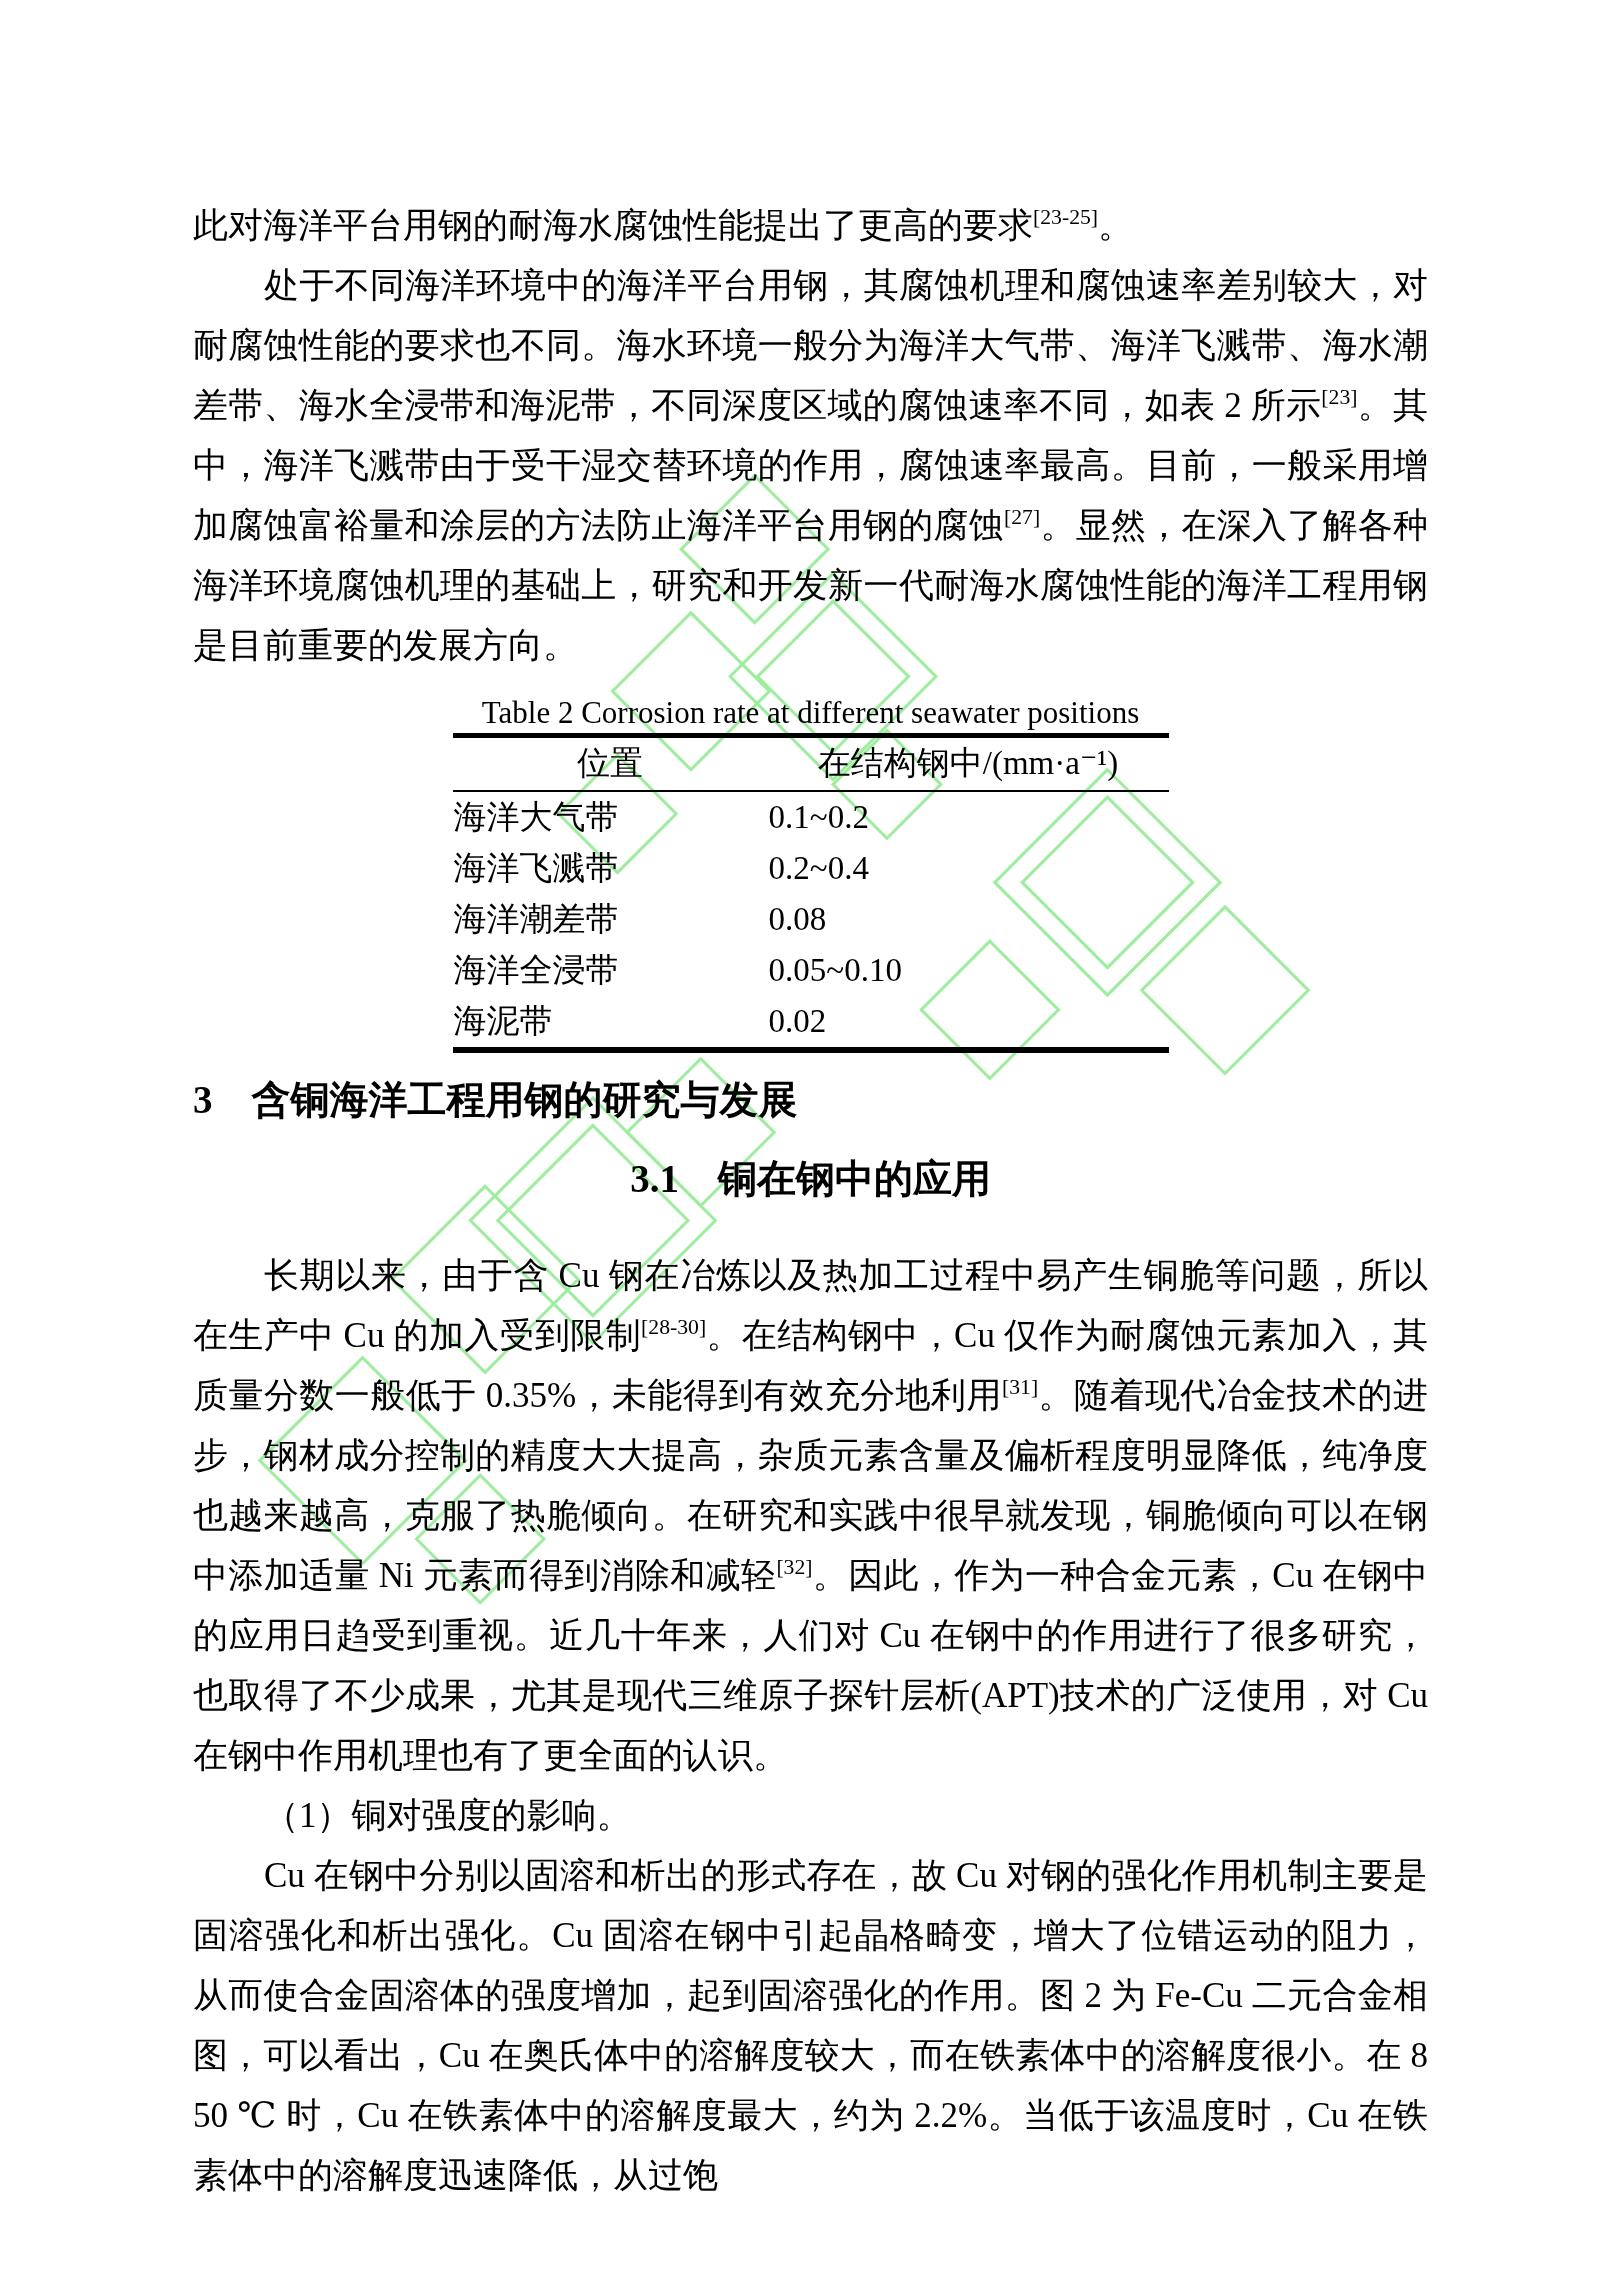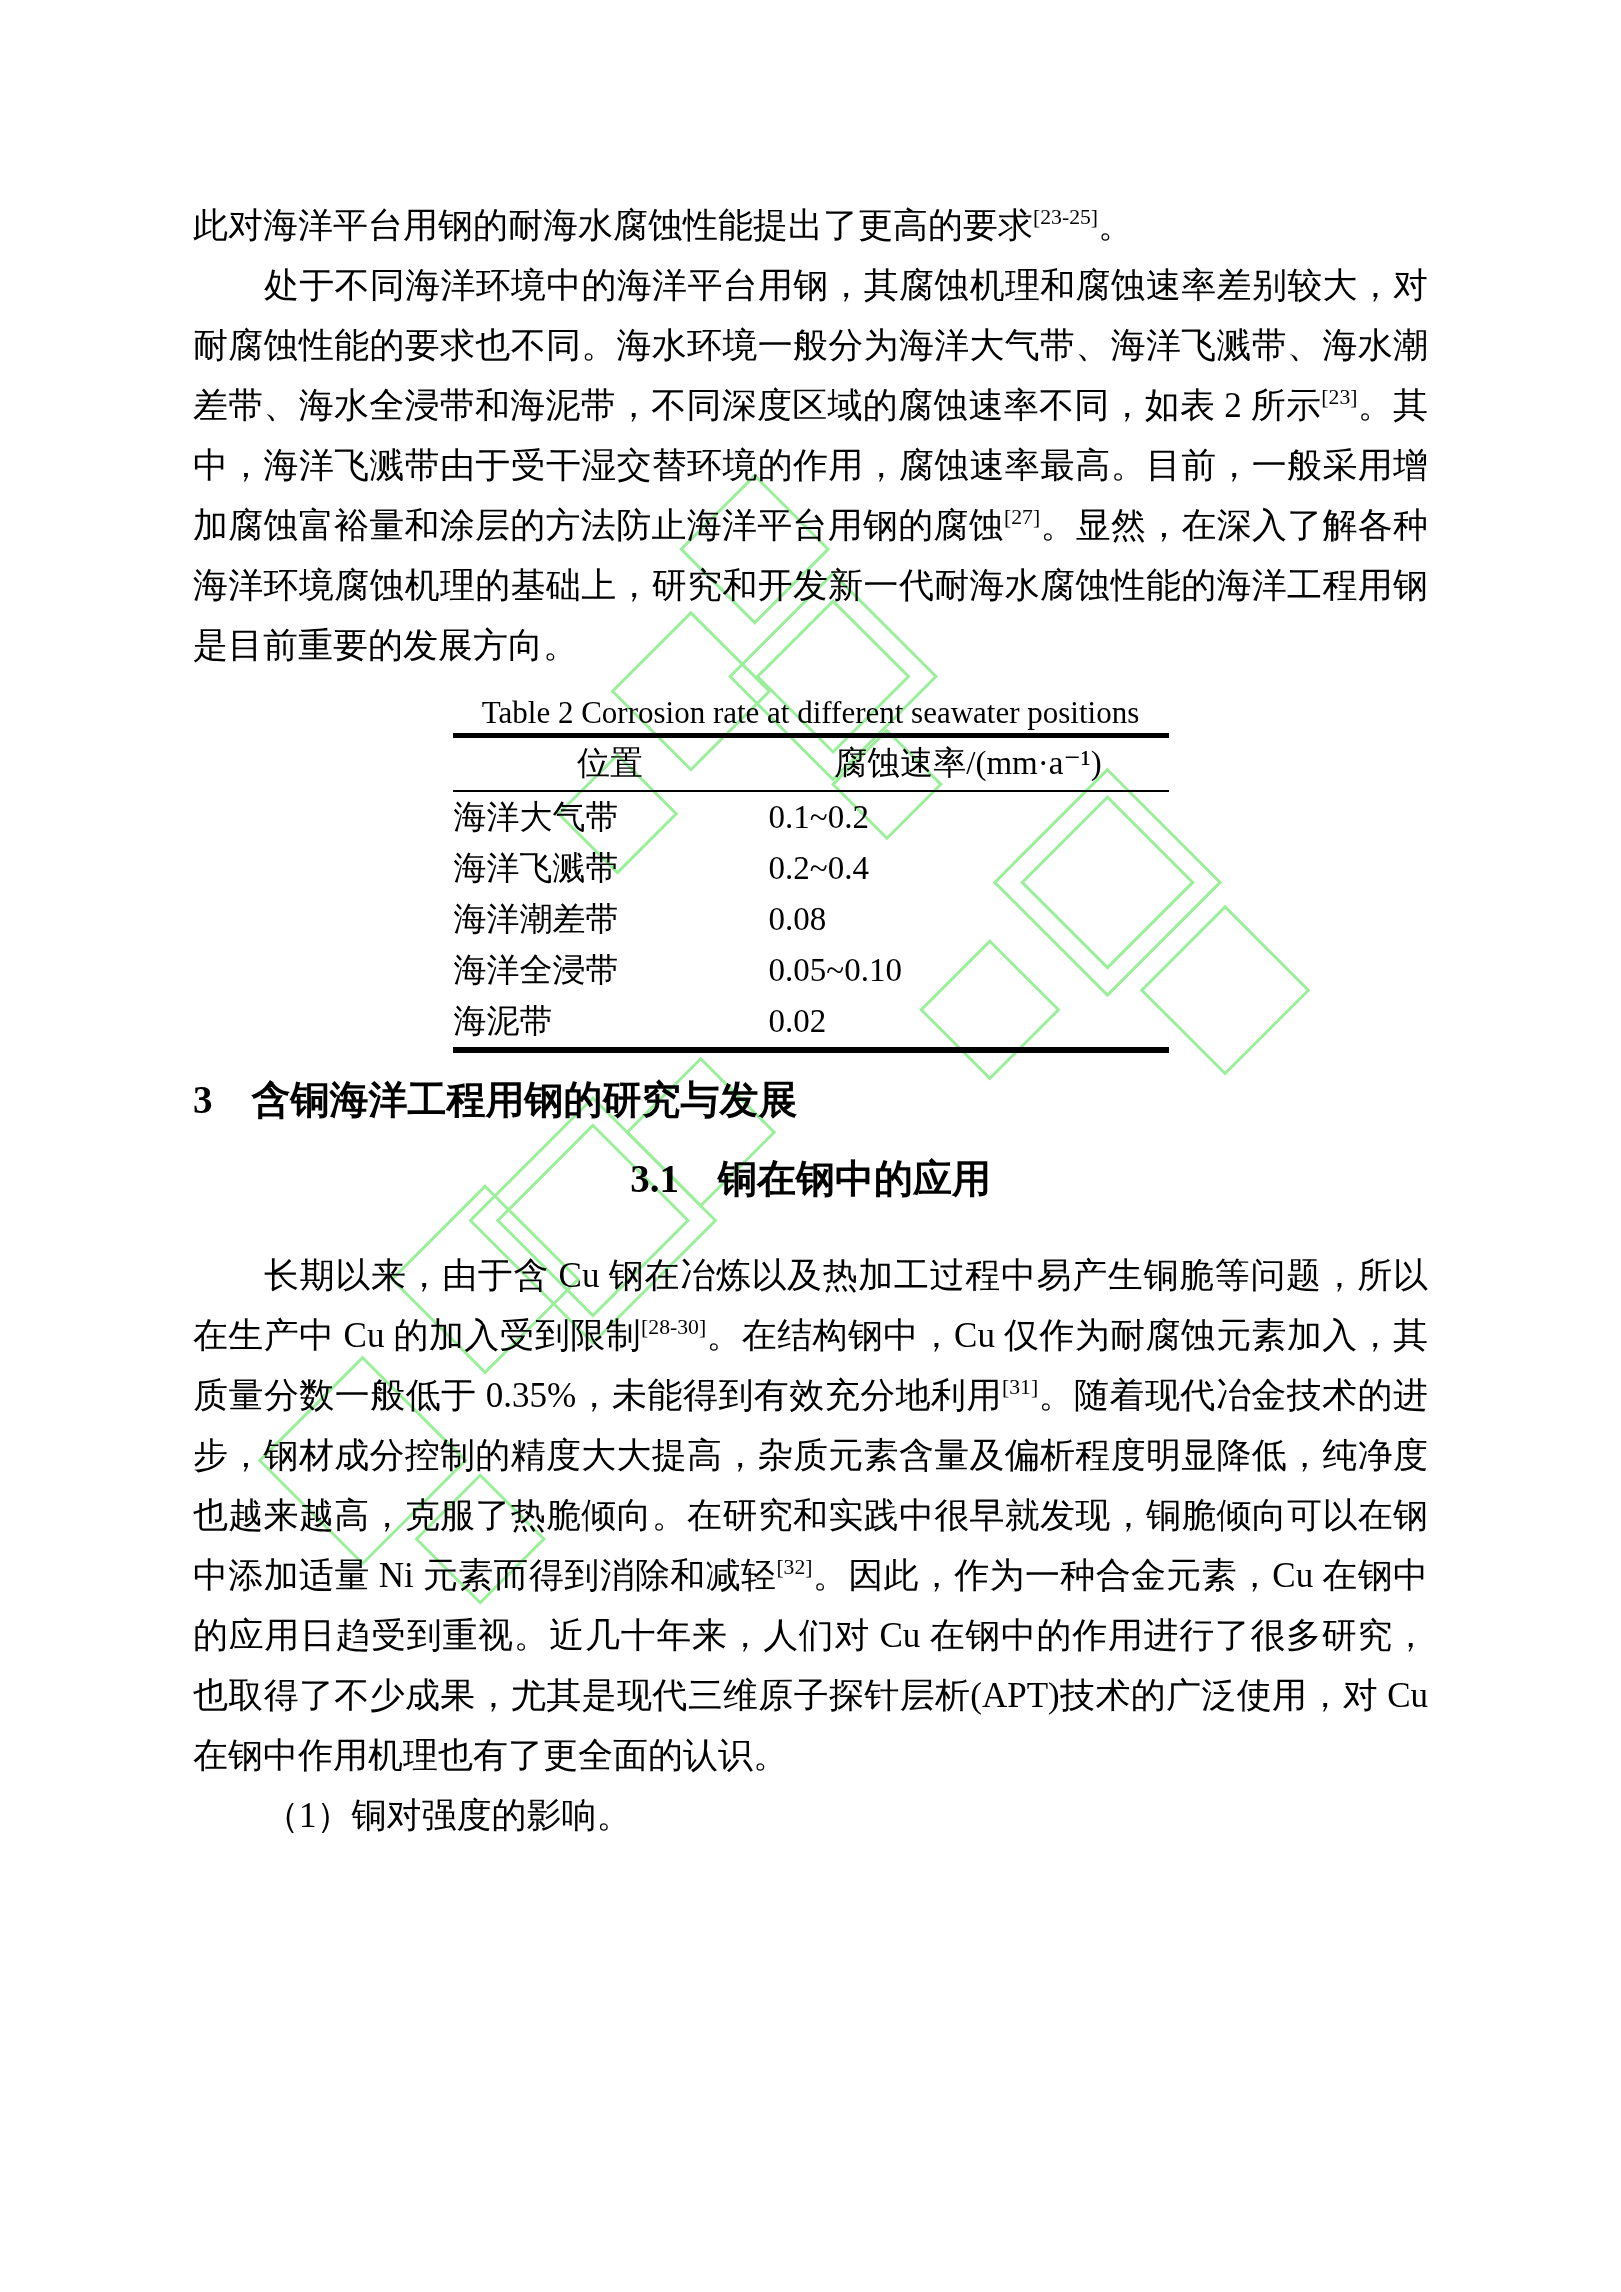--- a/index.html
+++ b/index.html
@@ -96,21 +96,21 @@
 
     <p class="body-para"><span>此对海洋平台用钢的耐海水腐蚀性能提出了更高的要求</span><sup>[23-25]</sup><span>。</span></p>
     <p class="body-para indent"><span>处于不同海洋环境中的海洋平台用钢，其腐蚀机理和腐蚀速率差别较大，对耐腐蚀性能的要求也不同。海水环境一般分为海洋大气带、海洋飞溅带、海水潮差带、海水全浸带和海泥带，不同深度区域的腐蚀速率不同，如表 2 所示</span><sup>[23]</sup><span>。其中，海洋飞溅带由于受干湿交替环境的作用，腐蚀速率最高。目前，一般采用增加腐蚀富裕量和涂层的方法防止海洋平台用钢的腐蚀</span><sup>[27]</sup><span>。显然，在深入了解各种海洋环境腐蚀机理的基础上，研究和开发新一代耐海水腐蚀性能的海洋工程用钢是目前重要的发展方向。</span></p>
 
     <div class="table-block">
       <div class="caption-en">Table 2 Corrosion rate at different seawater positions</div>
       <table class="data-table">
         <thead>
           <tr>
             <th>位置</th>
-            <th>腐蚀速率/(mm·a⁻¹)</th>
+            <th>在结构钢中/(mm·a⁻¹)</th>
           </tr>
         </thead>
         <tbody>
             <tr>
               <td>海洋大气带</td>
               <td>0.1~0.2</td>
             </tr>
             <tr>
               <td>海洋飞溅带</td>
               <td>0.2~0.4</td>
@@ -129,16 +129,17 @@
             </tr>
           </tbody>
       </table>
     </div>
 
     <h2 class="h-section">3　含铜海洋工程用钢的研究与发展</h2>
     <h3 class="h-subsection">3.1　铜在钢中的应用</h3>
 
     <p class="body-para para3 indent"><span>长期以来，由于含 Cu 钢在冶炼以及热加工过程中易产生铜脆等问题，所以在生产中 Cu 的加入受到限制</span><sup>[28-30]</sup><span>。在结构钢中，Cu 仅作为耐腐蚀元素加入，其质量分数一般低于 0.35%，未能得到有效充分地利用</span><sup>[31]</sup><span>。随着现代冶金技术的进步，钢材成分控制的精度大大提高，杂质元素含量及偏析程度明显降低，纯净度也越来越高，克服了热脆倾向。在研究和实践中很早就发现，铜脆倾向可以在钢中添加适量 Ni 元素而得到消除和减轻</span><sup>[32]</sup><span>。因此，作为一种合金元素，Cu 在钢中的应用日趋受到重视。近几十年来，人们对 Cu 在钢中的作用进行了很多研究，也取得了不少成果，尤其是现代三维原子探针层析(APT)技术的广泛使用，对 Cu 在钢中作用机理也有了更全面的认识。</span></p>
     <p class="body-para indent"><span>（1）铜对强度的影响。</span></p>
+    <p class="body-para indent"><span>Cu 在钢中分别以固溶和析出的形式存在，故 Cu 对钢的强化作用机制主要是固溶强化和析出强化。Cu 固溶在钢中引起晶格畸变，增大了位错运动的阻力，从而使合金固溶体的强度增加，起到固溶强化的作用。图 2 为 Fe-Cu 二元合金相图，可以看出，Cu 在奥氏体中的溶解度较大，而在铁素体中的溶解度很小。在 850 ℃ 时，Cu 在铁素体中的溶解度最大，约为 2.2%。当低于该温度时，Cu 在铁素体中的溶解度迅速降低，从过饱</span></p>
 
   </div>
 </div>
 
 
 </body></html>

